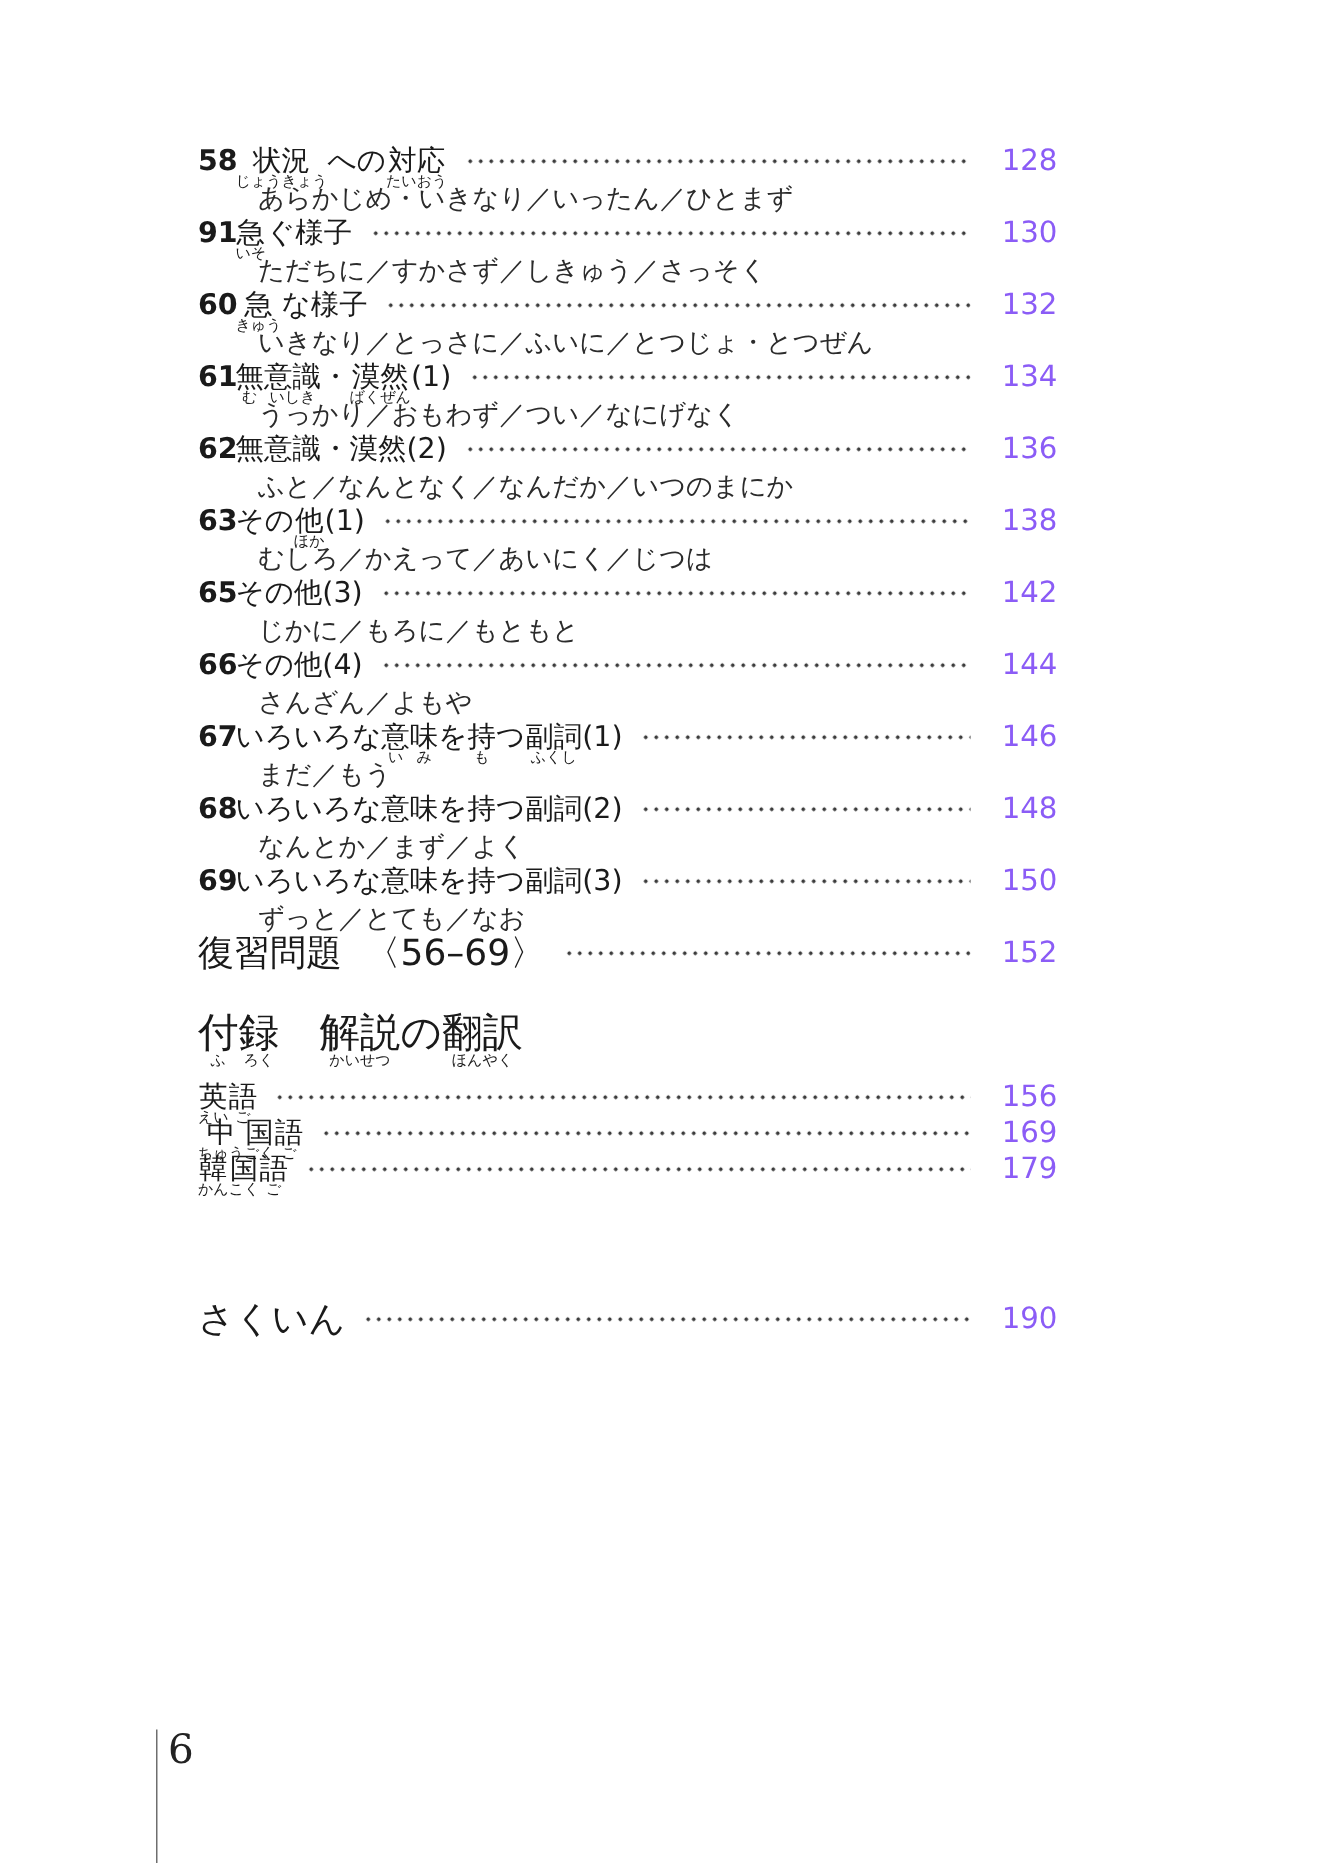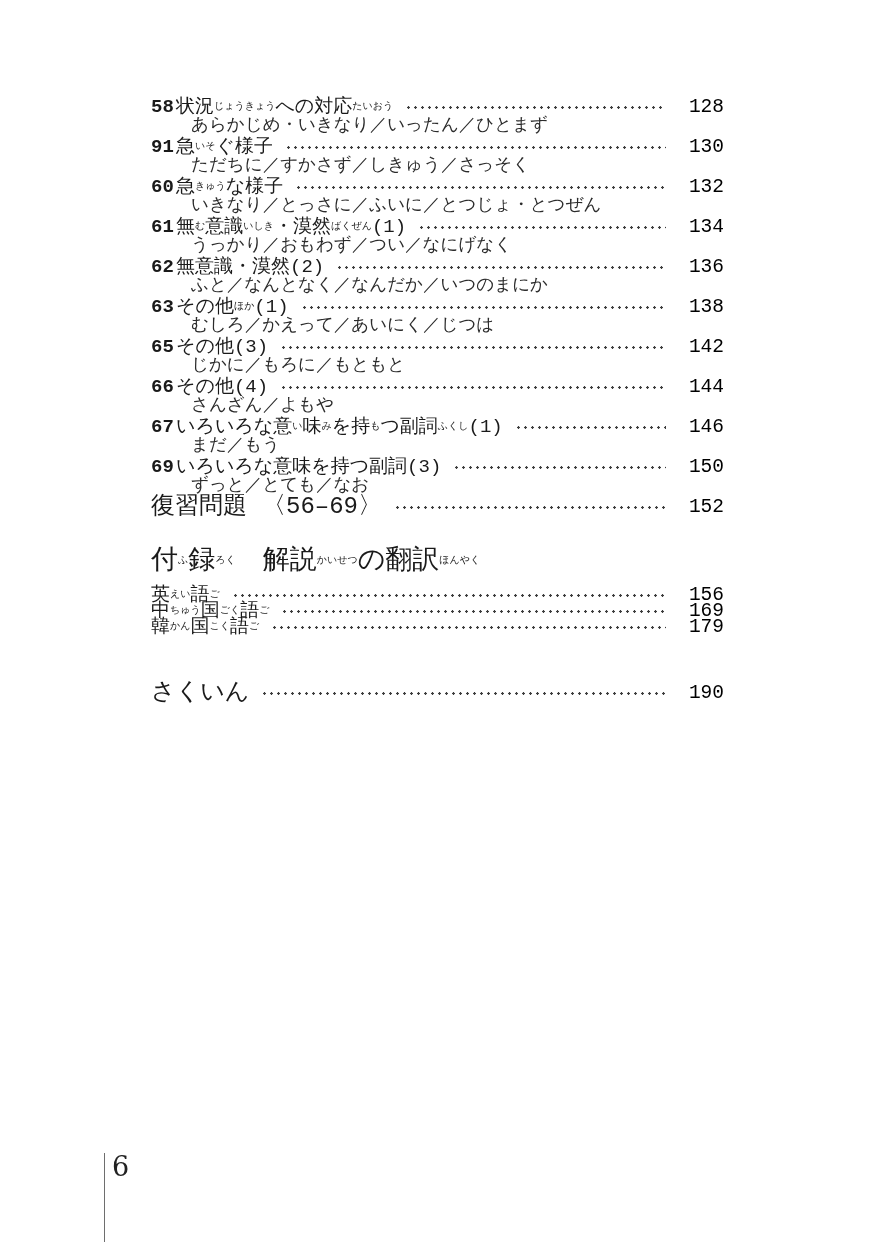--- a/index.html
+++ b/index.html
@@ -6,66 +6,65 @@
   body {
     width:888px; height:1242px;
     background:#ffffff;
     font-family:"DejaVu Sans","Liberation Sans",sans-serif;
     color:#1a1a1a;
     position:relative;
     overflow:hidden;
   }
   .content {
     position:absolute;
-    left:151px; top:96px;
+    left:132px; top:96px;
     width:573px;
-    font-family:Liberation Mono, monospace;
   }
   ol.entries { list-style:none; margin:0; padding:0; }
   .entry { margin-bottom:1px; }
   .trow { display:flex; align-items:flex-start; }
   .num {
     flex:none; width:25px;
     font-weight:bold; font-size:19px; line-height:22px;
   }
   .title { display:inline-flex; flex:none; }
-  .seg { display:flex; flex-direction:row; align-items:center; }
+  .seg { display:flex; flex-direction:column; align-items:center; }
   .base { font-size:19px; line-height:22px; white-space:pre; }
   .rt {
     font-size:10px; line-height:9px; height:9px; margin-top:-1px;
     white-space:pre; color:#1a1a1a;text-align:center;
   }
   .leader {
     flex:1; height:22px;
     margin:0 10px 0 12px;
     background-image:radial-gradient(circle, #3c3c3c 1.15px, transparent 1.45px);
     background-size:7px 7px;
     background-repeat:repeat-x;
     background-position:0 8px;
   }
   .pagenum {
     flex:none; width:48px; text-align:right;
-    font-size:19.5px; line-height:22px; color:#000000;
+    font-size:19.5px; line-height:22px; color:#8b5cf6;
   }
   .subs { }
   .sub {
     margin-left:40px; margin-top:-3px;
     font-size:17.5px; line-height:20px;
     color:#2b2b2b; white-space:pre;
   }
   .review { margin-top:0; }
   .rlabel, .rrange, .ilabel { flex:none; font-size:24px; line-height:22px; }
   .rrange { margin-left:15px; }
   .appendix-heading {
     display:flex; margin:28px 0 8px 0; padding:0; font-weight:normal;
   }
   .appendix-heading .base { font-size:27px; line-height:30px; }
   .appendix-heading .rt { font-size:10px; }
   .appx { margin-bottom:-6px; }
-  .index-row { margin-top:50px;align-items:flex-end; }
+  .index-row { margin-top:76px;align-items:flex-end; }
   .footer-rule {
     position:absolute; left:104px; top:1153px;
     width:1px; height:89px; background:#6e6e6e;
   }
   .footer-pagenum {
     position:absolute; left:112px; top:1152px;
     font-family:"DejaVu Serif","Liberation Serif",serif;
     font-size:27px; line-height:30px; color:#222222;
   }
 </style>
@@ -302,20 +301,37 @@
             </span>
             <span class="leader"></span>
             <span class="pagenum">146</span>
           </div>
           <div class="subs">
 
               <div class="sub">まだ／もう</div>
             </div>
         </li>
 
+        <li class="entry">
+          <div class="trow">
+            <span class="num">68</span>
+            <span class="title">
+              <span class="seg">
+                <span class="base">いろいろな意味を持つ副詞(2)</span>
+                <span class="rt"></span>
+              </span>
+            </span>
+            <span class="leader"></span>
+            <span class="pagenum">148</span>
+          </div>
+          <div class="subs">
+
+              <div class="sub">なんとか／まず／よく</div>
+            </div>
+        </li>
 
         <li class="entry">
           <div class="trow">
             <span class="num">69</span>
             <span class="title">
               <span class="seg">
                 <span class="base">いろいろな意味を持つ副詞(3)</span>
                 <span class="rt"></span>
               </span>
             </span>

